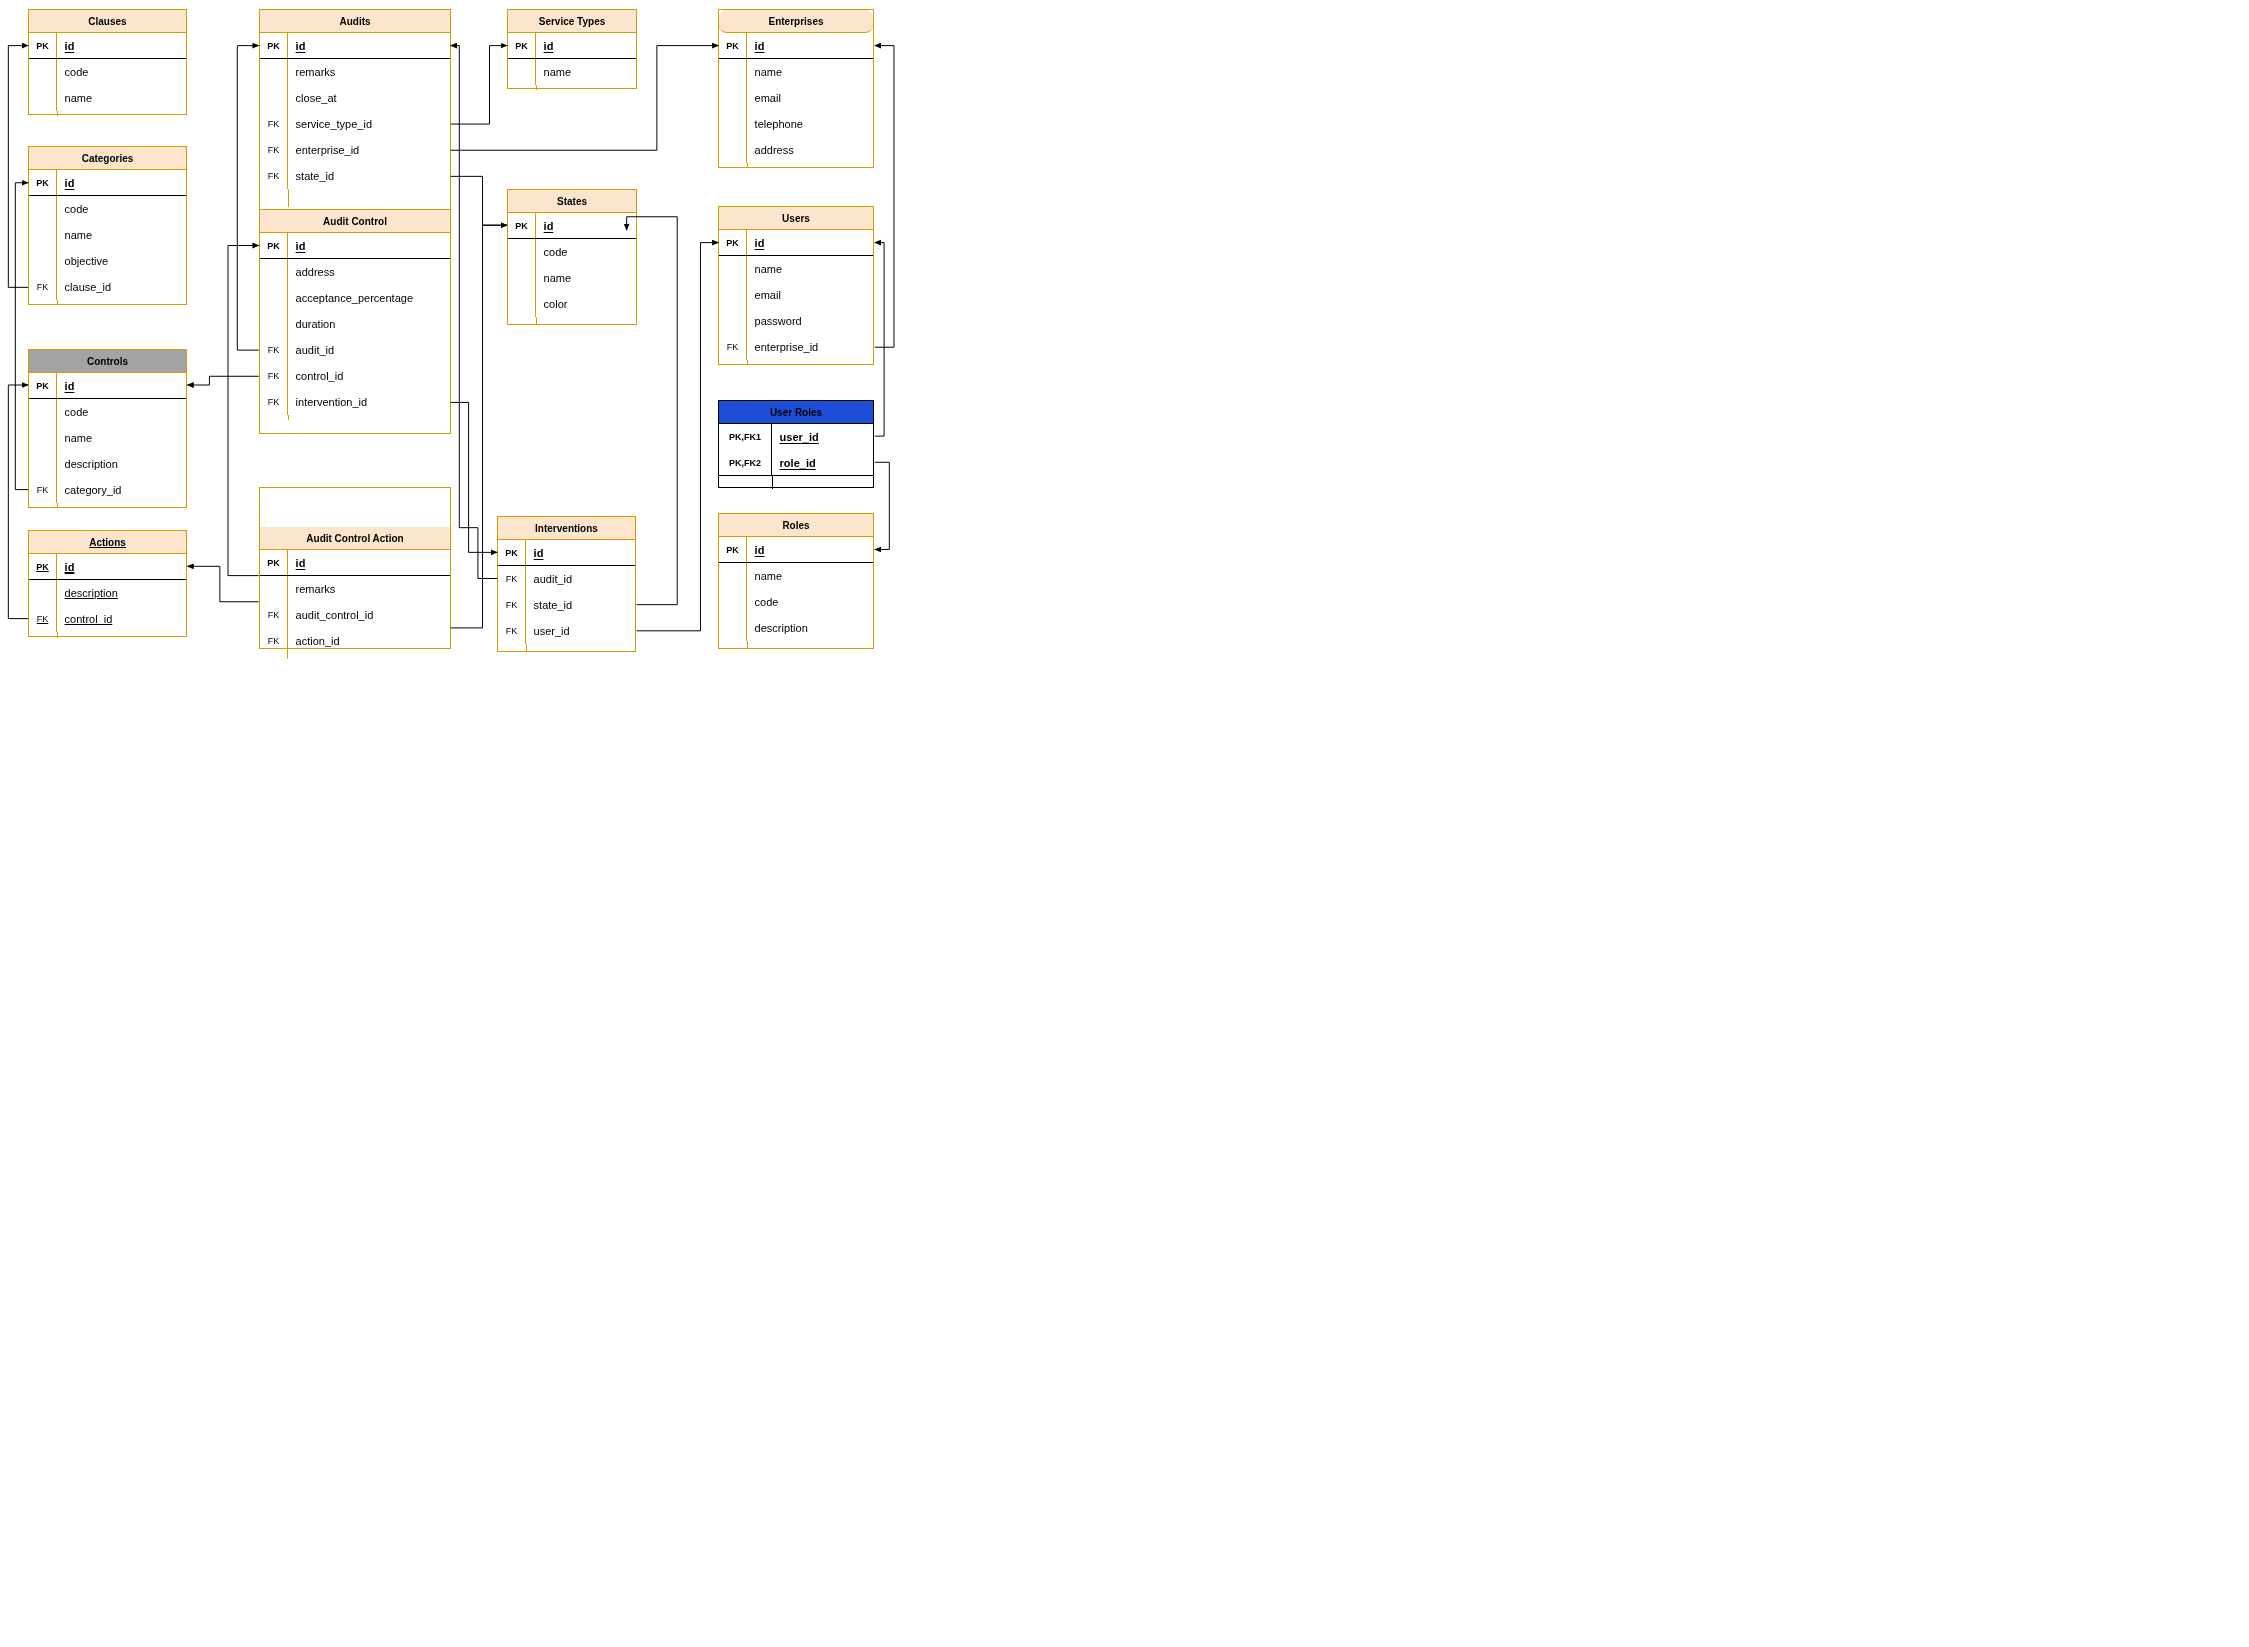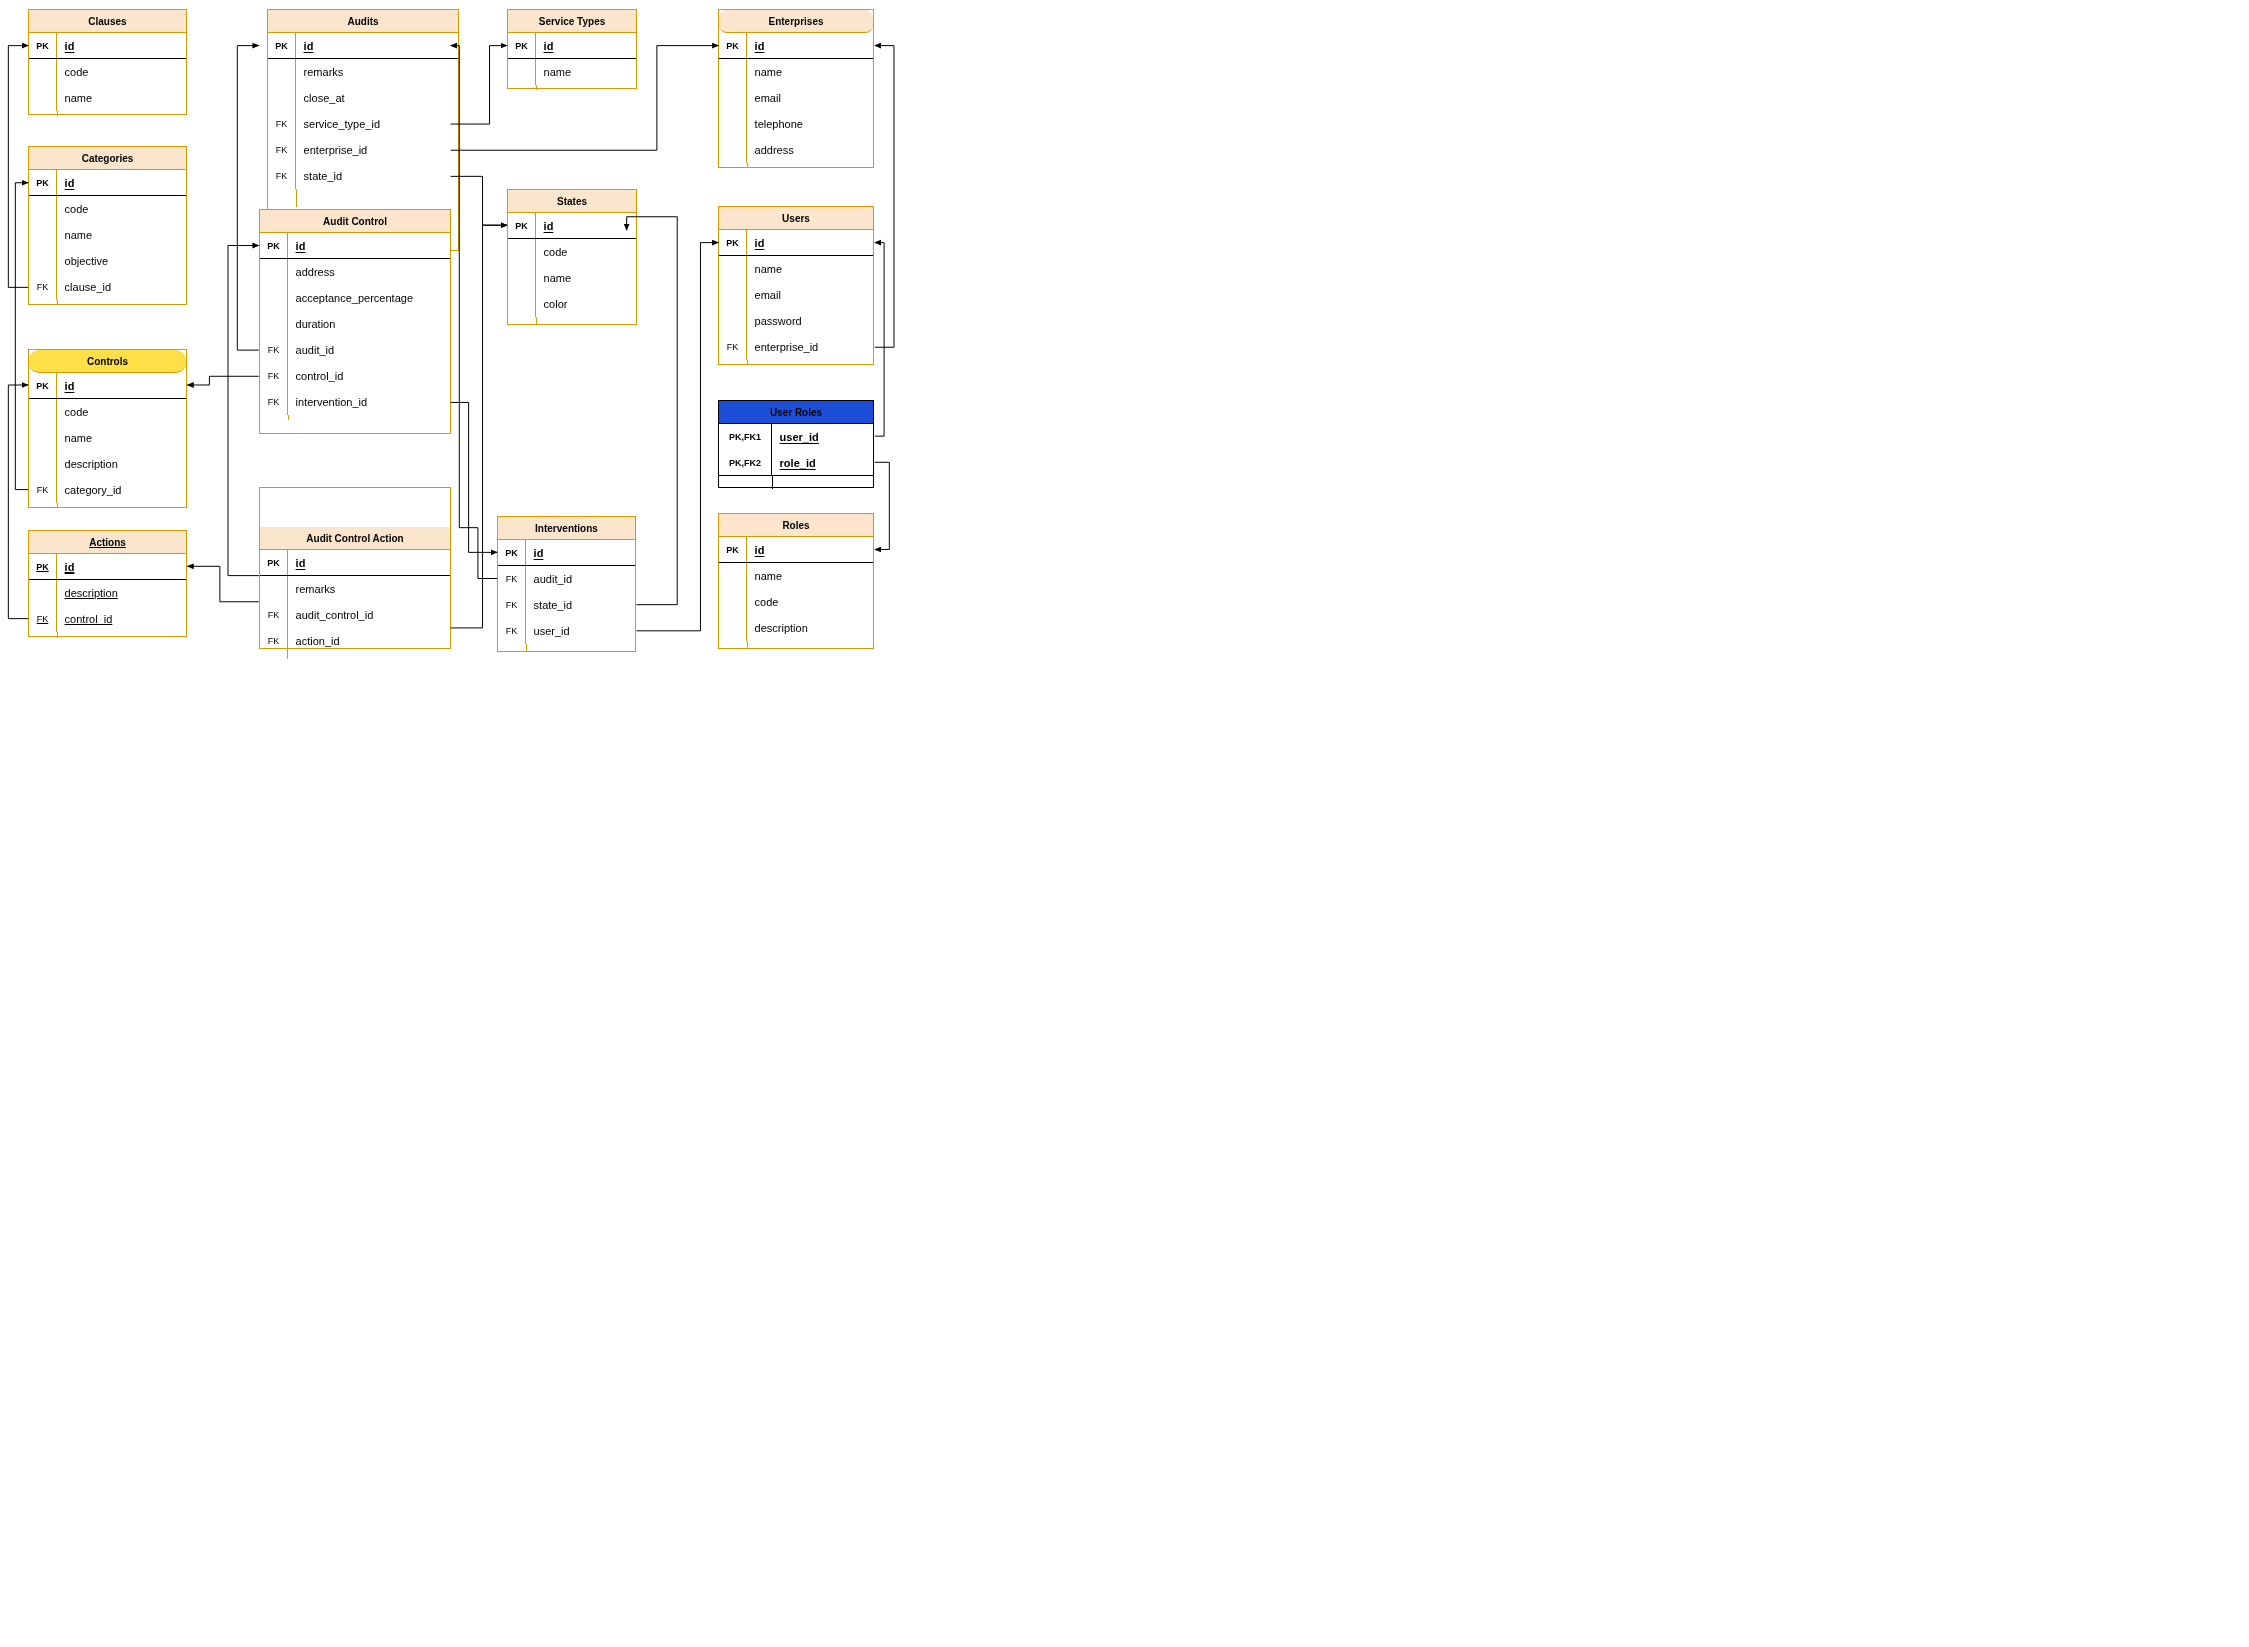--- a/index.html
+++ b/index.html
@@ -115,21 +115,21 @@
         </div>
         <div class="trow">
           <div class="kcell" style="width: 28px; border-right: 0.9px solid rgb(215, 155, 0);">FK</div>
           <div class="fcell">clause_id</div>
         </div>
         <div class="padrow" style="height: 4.6px;">
           <div style="width: 28px; border-right: 0.9px solid rgb(215, 155, 0);"></div>
         </div>
       </div>
       <div class="tbl" style="left: 28px; top: 349px; width: 159px; height: 159px; border: 1.2px solid rgb(215, 155, 0);">
-        <div class="tbl-header" style="background: #fde047; border-bottom: 0.9px solid rgb(215, 155, 0); border-radius: 10px;">Controls</div>
+        <div class="tbl-header" style="background: #a3a3a3; border-bottom: 0.9px solid rgb(215, 155, 0);">Controls</div>
         <div class="trow pk-sep">
           <div class="kcell bold" style="width: 28px; border-right: 0.9px solid rgb(215, 155, 0);">PK</div>
           <div class="fcell pk">id</div>
         </div>
         <div class="trow">
           <div class="kcell" style="width: 28px; border-right: 0.9px solid rgb(215, 155, 0);"></div>
           <div class="fcell">code</div>
         </div>
         <div class="trow">
           <div class="kcell" style="width: 28px; border-right: 0.9px solid rgb(215, 155, 0);"></div>
@@ -158,21 +158,21 @@
           <div class="fcell">description</div>
         </div>
         <div class="trow">
           <div class="kcell" style="width: 28px; border-right: 0.9px solid rgb(215, 155, 0);">FK</div>
           <div class="fcell">control_id</div>
         </div>
         <div class="padrow" style="height: 5.8px;">
           <div style="width: 28px; border-right: 0.9px solid rgb(215, 155, 0);"></div>
         </div>
       </div>
-      <div class="tbl" style="left: 267px; top: 9.3px; width: 192px; height: 242px; border: 1.2px solid rgb(215, 155, 0);">
+      <div class="tbl" style="left: 259px; top: 9.3px; width: 192px; height: 242px; border: 1.2px solid rgb(215, 155, 0);">
         <div class="tbl-header" style="background: rgb(252, 229, 205); border-bottom: 0.9px solid rgb(215, 155, 0);">Audits</div>
         <div class="trow pk-sep">
           <div class="kcell bold" style="width: 28px; border-right: 0.9px solid rgb(215, 155, 0);">PK</div>
           <div class="fcell pk">id</div>
         </div>
         <div class="trow">
           <div class="kcell" style="width: 28px; border-right: 0.9px solid rgb(215, 155, 0);"></div>
           <div class="fcell">remarks</div>
         </div>
         <div class="trow">

